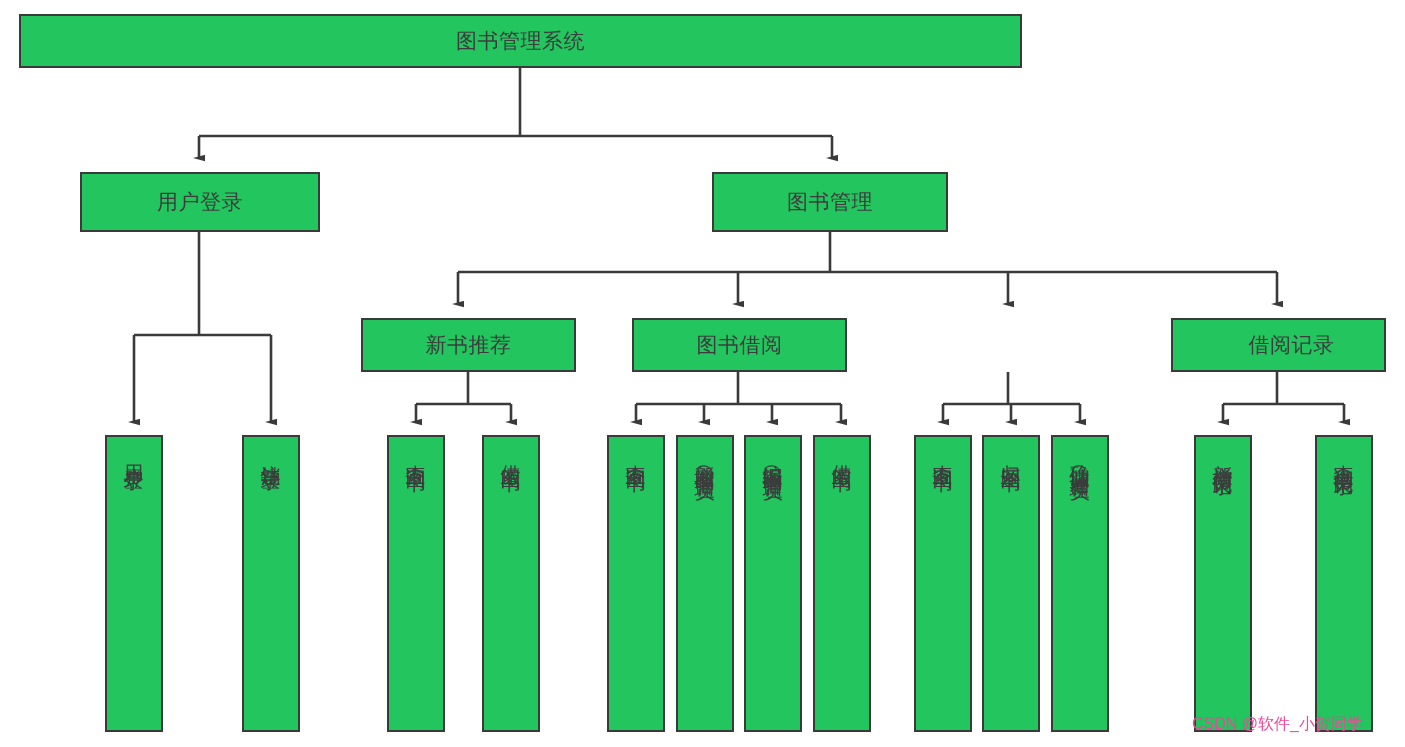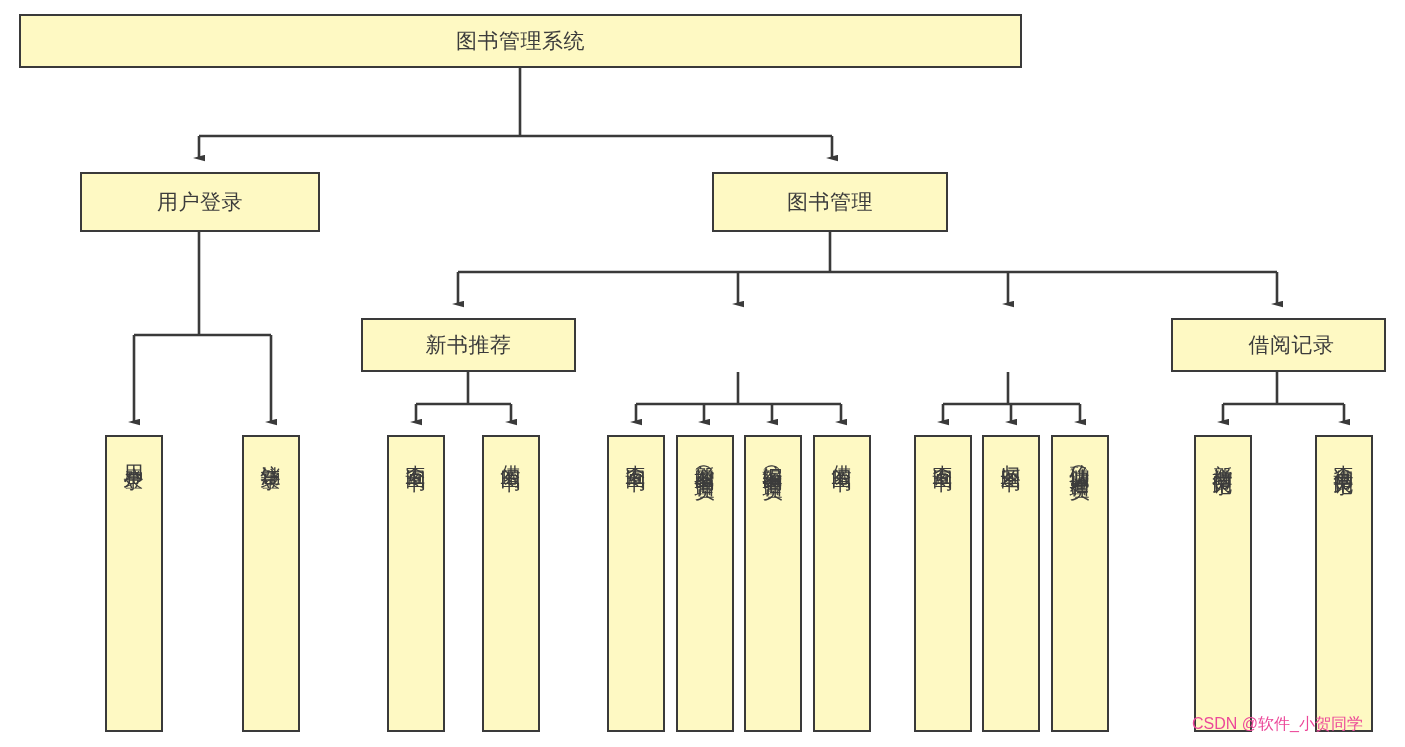--- a/index.html
+++ b/index.html
@@ -21,21 +21,21 @@
     position: absolute;
     left: 0;
     top: 0;
     width: 1405px;
     height: 747px;
     pointer-events: none;
   }
   .node {
     position: absolute;
     box-sizing: border-box;
-    background: #fef9c3;
+    background: #22c55e;
     border: 2.5px solid #3a3a3a;
     display: flex;
     align-items: center;
     justify-content: center;
     color: #3c3c3c;
     z-index: 2;
   }
   .node-label {
     display: block;
     text-align: center;
@@ -133,20 +133,23 @@
   <div class="node horizontal" style="left:80px; top:172px; width:240px; height:60px;">
     <span class="node-label">用户登录</span>
   </div>
   <div class="node horizontal" style="left:361px; top:318px; width:215px; height:54px;">
     <span class="node-label">新书推荐</span>
   </div>
 
   <div class="node horizontal" style="left:712px; top:172px; width:236px; height:60px;">
     <span class="node-label">图书管理</span>
   </div>
+  <div class="node horizontal" style="left:632px; top:318px; width:215px; height:54px;">
+    <span class="node-label">图书借阅</span>
+  </div>
   <div class="node horizontal" style="left:1171px; top:318px; width:215px; height:54px;padding-left:26px;">
     <span class="node-label">借阅记录</span>
   </div>
 
   <div class="node vertical" style="left:105px; top:435px; width:58px; height:297px;">
     <span class="node-label">用户登录</span>
   </div>
   <div class="node vertical" style="left:242px; top:435px; width:58px; height:297px;">
     <span class="node-label">注销登录</span>
   </div>

